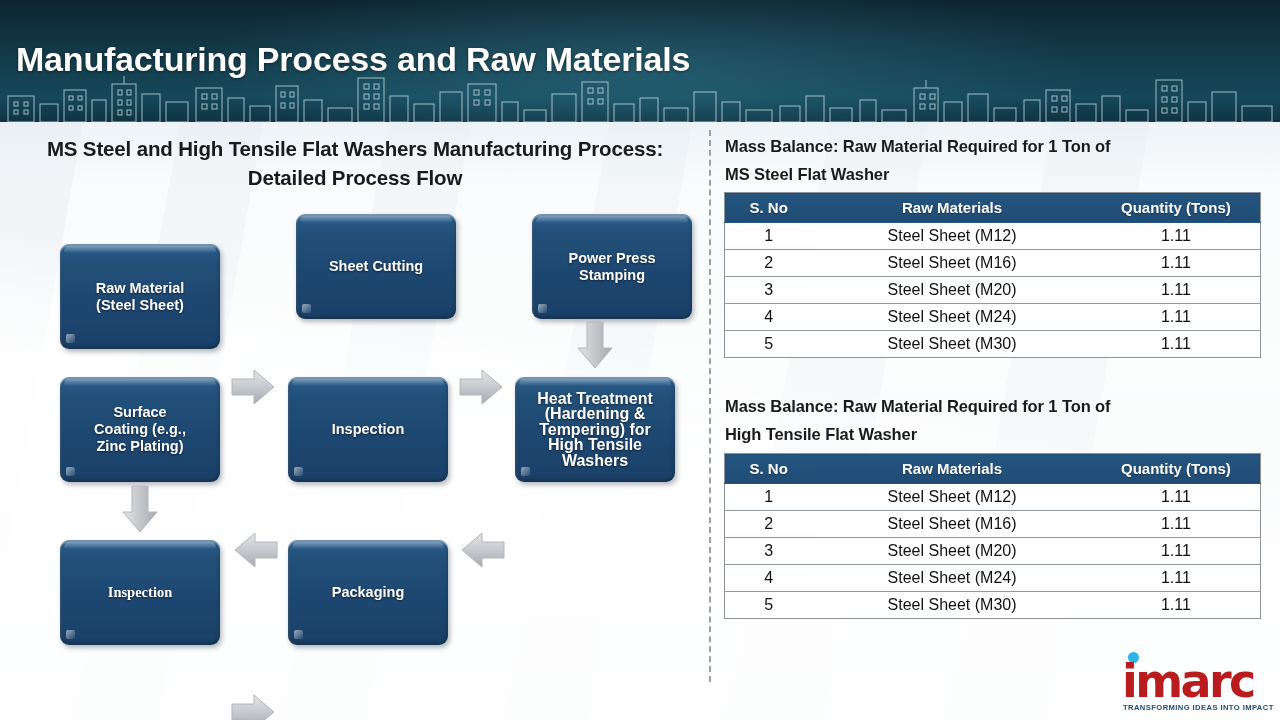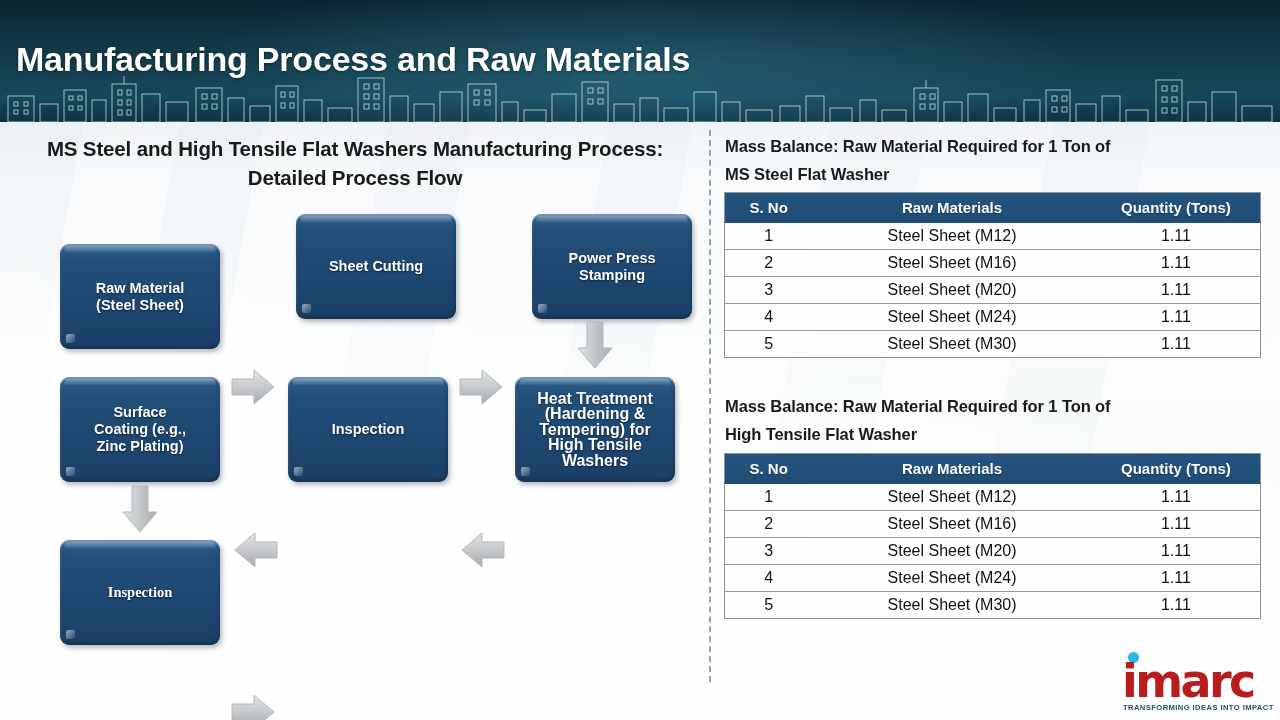--- a/index.html
+++ b/index.html
@@ -359,20 +359,23 @@
     <div class="fbox" style="left:60px; top:418px; width:160px; height:105px;font-family:Liberation Serif, serif;">
       <span class="lbl">Inspection</span>
     </div>
 
     <div class="arrow-r" style="left:230px; top:570px;">
       <svg width="46" height="40" viewBox="0 0 46 40">
         <path d="M2,12 L24,12 L24,3 L44,20 L24,37 L24,28 L2,28 Z" fill="url(#gR1)" stroke="#b2b6ba" stroke-width="1"></path>
       </svg>
     </div>
 
+    <div class="fbox" style="left:288px; top:418px; width:160px; height:105px;">
+      <span class="lbl">Packaging</span>
+    </div>
   </div>
 
   <div class="right-panel">
 
     <div class="tbl-title" style="top:10px;">
       <span>Mass Balance: Raw Material Required for 1 Ton of</span><br>
       <span>MS Steel Flat Washer</span>
     </div>
 
     <table class="mtbl" id="tbl-0" style="top:70px;">

